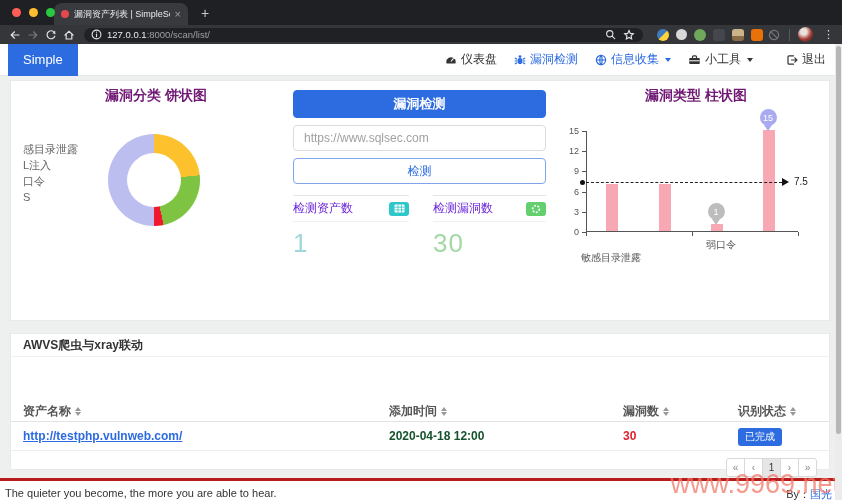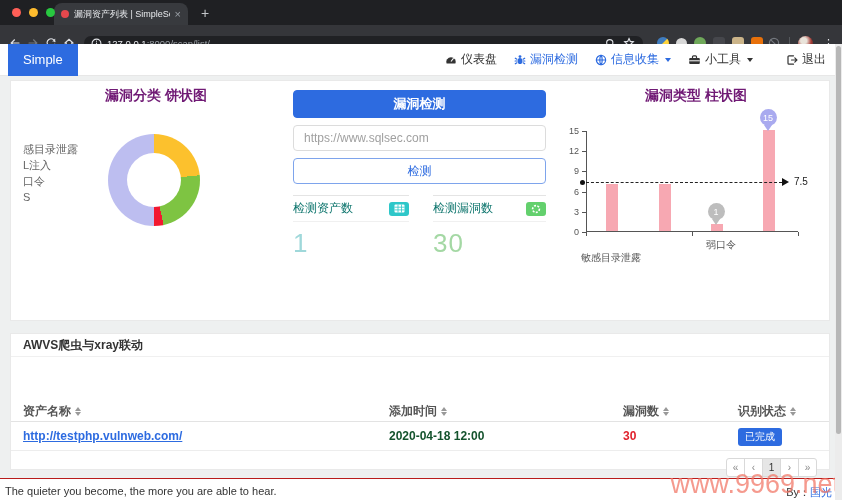--- a/index.html
+++ b/index.html
@@ -9,21 +9,21 @@
   
   .tabstrip { position:absolute; top:0; left:0; right:0; height:25px; background:#1f2023; display:flex; align-items:flex-end; }
   .lights { display:flex; gap:8px; align-items:center; position:absolute; left:12px; top:8px; }
   .light { width:9px; height:9px; border-radius:50%; }
   .light.r { background:#ff5f57; } .light.y { background:#febc2e; } .light.g { background:#28c840; }
   .tab { margin-left:54px; width:134px; height:22px; background:#383a3e; border-radius:8px 8px 0 0; display:flex; align-items:center; padding:0 7px; gap:5px; }
   .favicon { width:8px; height:8px; border-radius:50%; background:#e5484d; flex:none; }
   .tab-title { font-size:9px; color:#e8eaed; white-space:nowrap; overflow:hidden; flex:1; }
   .tab-close { color:#9aa0a6; font-size:11px; line-height:1; }
   .newtab { color:#c3c6ca; font-size:14px; margin-left:13px; margin-bottom:4px; }
-  .toolbar { position:absolute; top:25px; left:0; right:0; height:19px; background:#35363a; display:flex; align-items:center; padding:18px 8px; gap:4px;text-align:center; }
+  .toolbar { position:absolute; top:25px; left:0; right:0; height:19px; background:#35363a; display:flex; align-items:center; padding:9px 8px; gap:4px;text-align:center; }
   .navic { width:14px; height:14px; display:flex; align-items:center; justify-content:center; color:#dfe1e5; }
   .navic.dim { color:#74787e; }
   .omnibox { height:14px; background:#202124; border-radius:7px; flex:1; max-width:578px; display:flex; align-items:center; padding:0 7px; gap:5px; margin:0 4px; }
   .url { font-size:9.5px; white-space:nowrap; }
   .url .host { color:#e8eaed; } .url .path { color:#9aa0a6; }
   .obx-sp { flex:1; }
   .extrow { display:flex; align-items:center; gap:7px; margin-left:6px; }
   .ext { width:12px; height:12px; border-radius:3px; }
   .ext.python { background:linear-gradient(135deg,#3f7cbf 49%,#ffd43b 51%); border-radius:50%; }
   .ext.paw { background:#d8d8d8; border-radius:50%; width:11px; height:11px; }
@@ -64,21 +64,21 @@
   #donut .hole { position:absolute; left:19px; top:19px; width:54px; height:54px; border-radius:50%; background:#fff; }
 
   .midcol { position:absolute; left:282px; width:253px; }
   #detect-btn { top:9px; height:28px; width:253px; background:#2d6be0; border:1px solid #2d6be0; color:#fff; font-size:13px; font-weight:bold; border-radius:4px; cursor:pointer; font-family:inherit; }
   #url-input { top:44px; height:26px; width:253px; border:1px solid #dcdcdc; border-radius:4px; padding:0 10px; font-size:12px; color:#333; font-family:inherit; outline:none; }
   #url-input::placeholder, #search-input::placeholder { color:#a0a0a0; }
   #check-btn { top:77px; height:26px; width:253px; background:#fff; border:1px solid #7ea4ec; color:#2d6be0; font-size:12px; border-radius:4px; cursor:pointer; font-family:inherit; }
 
   .stat { position:absolute; top:114px; height:60px; border-top:1px solid #e4e4e4; }
   .stat .srow { display:flex; align-items:center; justify-content:space-between; height:26px; border-bottom:1px solid #f0f0f0; }
-  .stat .slabel { font-size:12px; color:#0f766e; }
+  .stat .slabel { font-size:12px; color:#6d28d9; }
   .stat .sbadge { width:20px; height:14px; border-radius:3px; display:flex; align-items:center; justify-content:center; }
   .stat .snum { font-size:26px; margin-top:6px; letter-spacing:1px; }
 
   
   #bar-chart { position:absolute; left:540px; top:42px; width:278px; height:160px; }
   #bar-plot { position:absolute; left:35px; top:8px; width:212px; height:101px; border-left:1px solid #555; border-bottom:1px solid #555; }
   .ylab { position:absolute; width:26px; text-align:right; font-size:9px; color:#555; }
   .ytick { position:absolute; width:4px; height:1px; background:#555; left:31px; }
   .xtick { position:absolute; width:1px; height:4px; background:#555; }
   .xlab { position:absolute; width:90px; text-align:center; font-size:10px; color:#555; top:115px; }
@@ -104,21 +104,21 @@
   .trow .c-time { font-size:12px; font-weight:bold; color:#14532d; }
   .trow .c-vuln { font-size:12px; font-weight:bold; color:#e0222d; }
   .badge-done { display:inline-block; background:#2d6be0; color:#fff; font-size:10px; padding:2px 7px; border-radius:3px; }
   #pager { position:absolute; right:12px; top:101px; display:flex; }
   .pbtn { min-width:19px; height:19px; border:1px solid #d9d9d9; background:#fff; color:#888; font-size:10px; display:flex; align-items:center; justify-content:center; margin-left:-1px; cursor:pointer; padding:0 4px; }
   .pbtn:first-child { border-radius:3px 0 0 3px; margin-left:0; }
   .pbtn:last-child { border-radius:0 3px 3px 0; }
   .pbtn.active { background:#e6e6e6; color:#333; }
 
   
-  .footer { position:absolute; top:478px; left:0; right:0; height:22px; background:#fff; border-top:1px solid #b91c1c; }
+  .footer { position:absolute; top:478px; left:0; right:0; height:22px; background:#fff; border-top:3px solid #b91c1c; }
   .quote { position:absolute; left:5px; top:6px; font-size:11px; color:#333; }
   .byline { position:absolute; right:10px; top:6px; font-size:11px; color:#333; }
   .byline a { color:#2d6be0; text-decoration:none; }
   .watermark { position:absolute; right:2px; bottom:0px; font-size:27px; color:rgba(242,120,104,0.75); z-index:40; pointer-events:none; white-space:nowrap; }
 
   
   .sb-track { position:absolute; right:0; top:44px; width:7px; bottom:0; background:#ececec; z-index:60; }
   .sb-thumb { position:absolute; left:1px; width:5px; top:2px; height:388px; background:#b7b7b7; border-radius:3px; }
 </style>
 </head>

